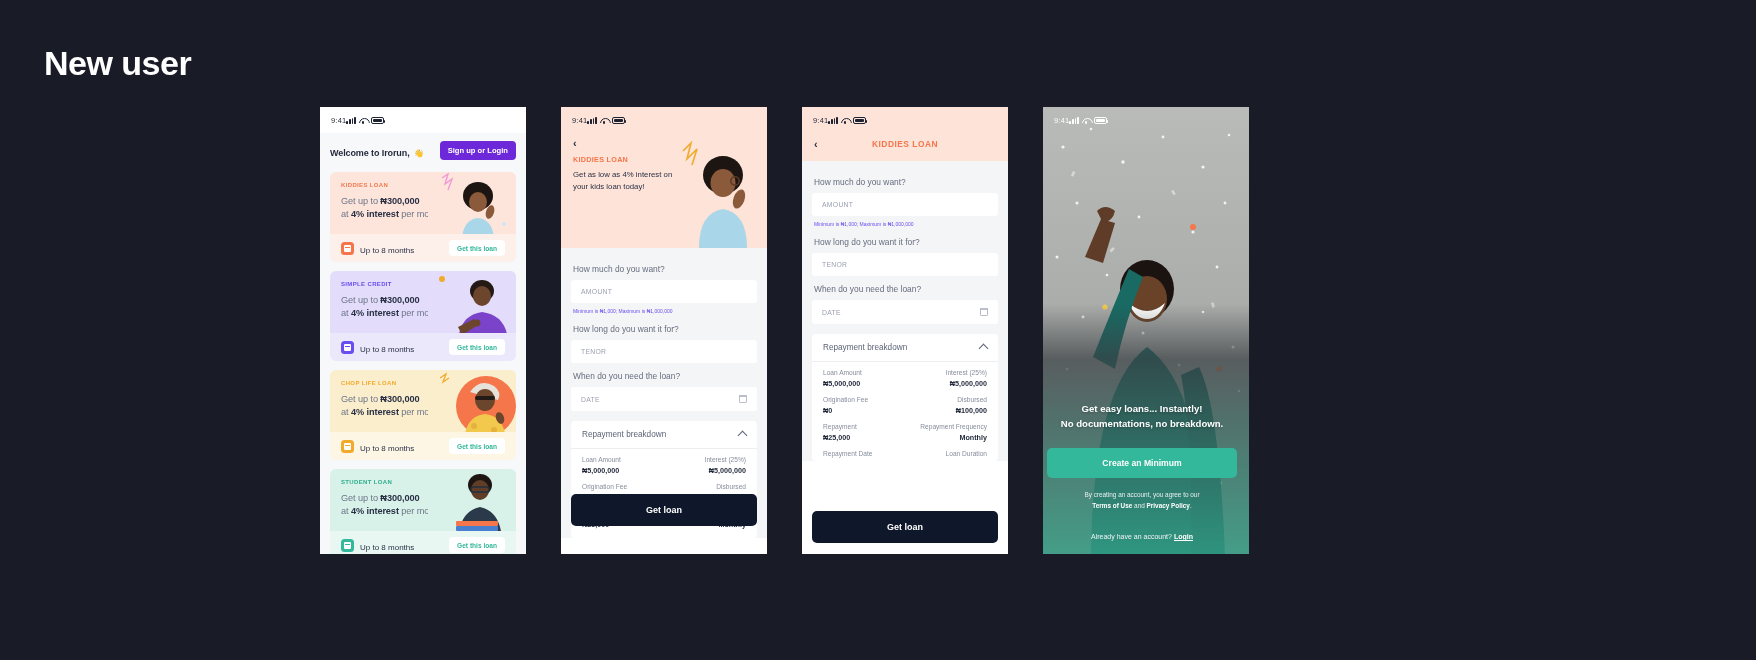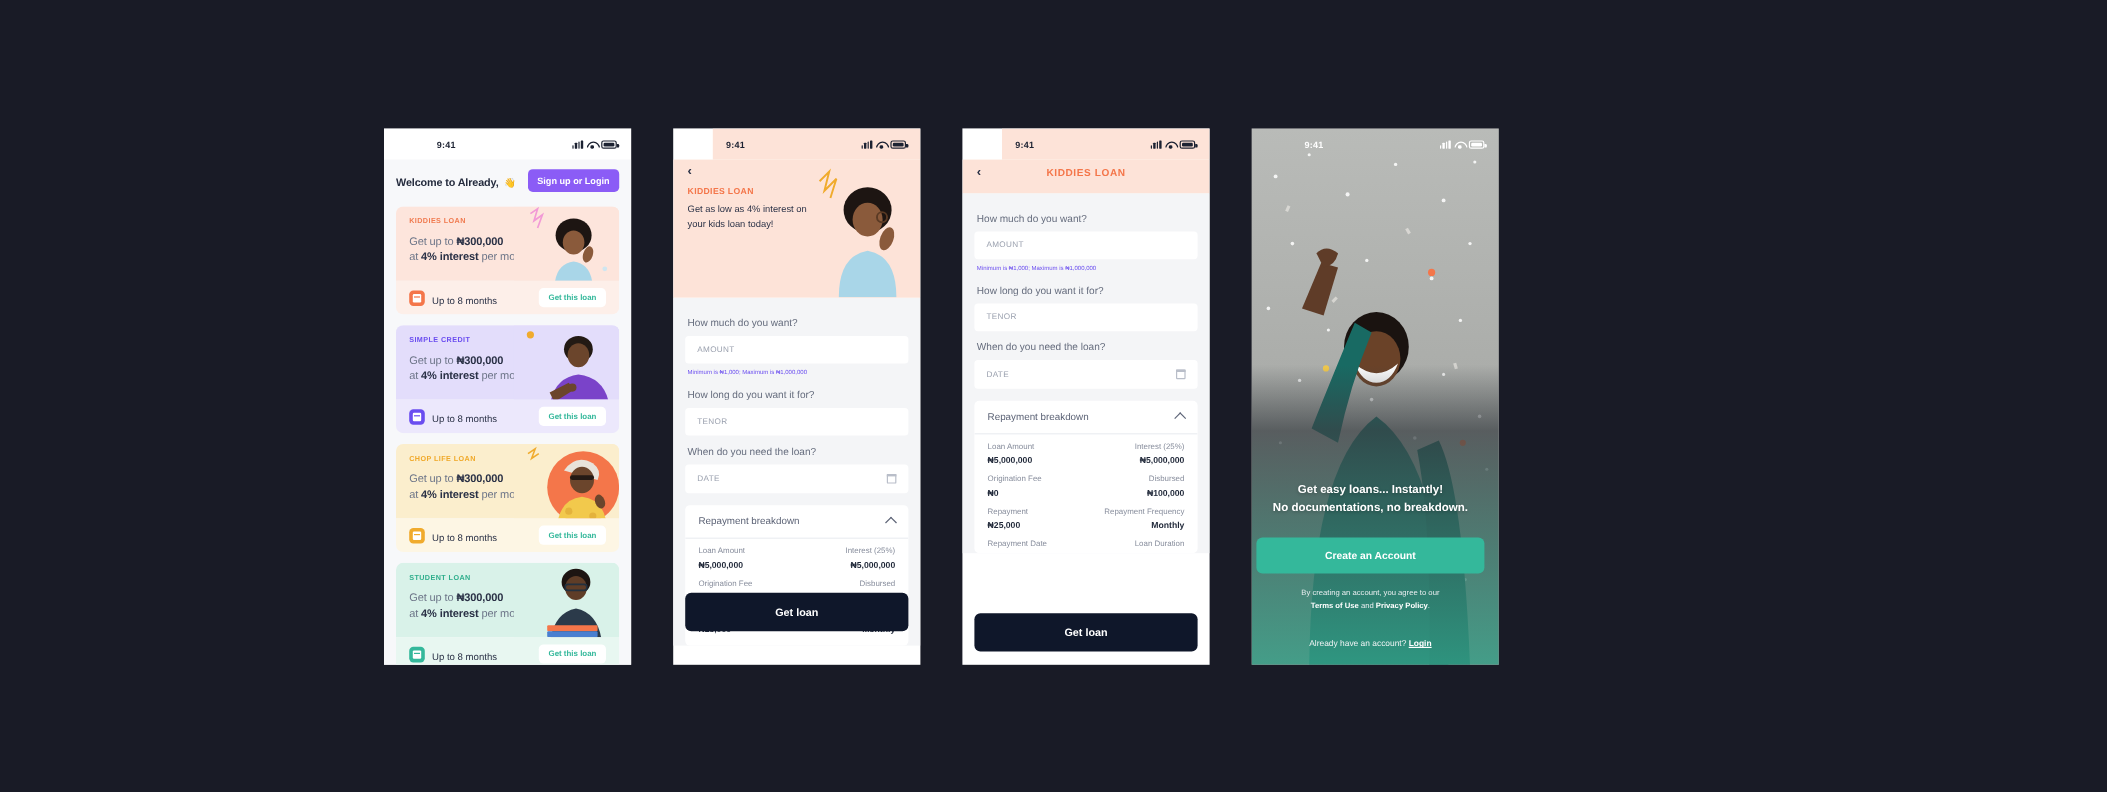--- a/index.html
+++ b/index.html
@@ -25,22 +25,22 @@
     overflow: hidden;
   }
   #phone1 { left: 320px; }
   #phone2 { left: 561px; }
   #phone3 { left: 802px; }
   #phone4 { left: 1043px; }
 
   
   .statusbar {
     height: 26px; display: flex; align-items: center;
-    justify-content: space-between; padding: 0 12px 0 11px;
-    font-size: 7.5px; font-weight: bold; color: #1c2232; margin-left: 33px;
+    justify-content: flex-start; padding: 0 12px 0 11px;
+    font-size: 7.5px; font-weight: normal; color: #1c2232;
   }
   .statusbar.light { color: #ffffff; }
   .sb-time { letter-spacing: 0.2px; }
   .sb-icons { display: flex; align-items: center; gap: 3px; }
   .ic-signal { display: inline-flex; align-items: flex-end; gap: 1px; height: 7px; }
   .ic-signal i { width: 1.6px; background: currentColor; display: block; border-radius: .4px; }
   .ic-signal i:nth-child(1){height:3px} .ic-signal i:nth-child(2){height:4.4px}
   .ic-signal i:nth-child(3){height:5.8px} .ic-signal i:nth-child(4){height:7px}
   .ic-wifi { width: 9px; height: 7px; position: relative; }
   .ic-wifi::before {
@@ -59,21 +59,21 @@
 
   
   .p1-body { background:#f7f8fa; height: 421px; overflow: hidden; }
   .p1-top {
     display:flex; align-items:center; justify-content:space-between;
     padding: 8px 10px 12px 10px; background:#f7f8fa;
   }
   .p1-welcome { font-size: 9px; font-weight: bold; color:#242b3d; letter-spacing:-0.1px; }
   .p1-wave { font-size: 8px; }
   .btn-signup {
-    background:#8b5cf6; color:#fff; font-size:7.6px; font-weight:bold;
+    background:#6d28d9; color:#fff; font-size:7.6px; font-weight:bold;
     padding: 5px 8px; border-radius:4px; white-space:nowrap;
   }
   .loan-list { padding: 0 10px; display:flex; flex-direction:column; gap:9px; }
   .loan-card { border-radius: 6px; overflow:hidden; position:relative; }
   .lc-main { padding: 10px 11px 12px 11px; position:relative; min-height: 62px; }
   .lc-tag { font-size:6px; font-weight:bold; letter-spacing:0.35px; margin-bottom:7px; }
   .lc-amt { font-size:9.2px; color:#2a3146; line-height:1.45; letter-spacing:-0.1px; }
   .lc-amt b { font-weight:bold; }
   .lc-amt .light { color:#6d7588; }
   .lc-foot {
@@ -184,40 +184,41 @@
   .p4-terms { color:#e9eef0; font-size:6.4px; line-height:1.75; margin-bottom:22px; }
   .p4-terms b { font-weight:bold; color:#ffffff; }
   .p4-already { color:#eef3f4; font-size:7px; }
   .p4-already u { color:#ffffff; font-weight:bold; }
 </style>
 </head>
 <body>
 
 <div class="page">
 
+  <div class="page-title">New user</div>
 
   <div class="phone" id="phone1">
     <div class="statusbar">
       <div class="sb-time">9:41</div>
       <div class="sb-icons">
         <span class="ic-signal">
             <i></i>
             <i></i>
             <i></i>
             <i></i>
           </span>
         <span class="ic-wifi"></span>
         <span class="ic-batt"></span>
       </div>
     </div>
 
     <div class="p1-body">
       <div class="p1-top">
         <div>
-          <span class="p1-welcome">Welcome to Already,</span>
+          <span class="p1-welcome">Welcome to Irorun,</span>
           <span class="p1-wave">👋</span>
         </div>
         <div class="btn-signup">Sign up or Login</div>
       </div>
 
       <div class="loan-list">
 
         <div class="loan-card c-kiddies">
           <div class="lc-main">
             <div class="lc-photo">
@@ -611,21 +612,21 @@
         <span class="ic-wifi"></span>
         <span class="ic-batt"></span>
       </div>
     </div>
 
     <div class="p4-content">
       <div class="p4-h">
         <div>Get easy loans... Instantly!</div>
         <div>No documentations, no breakdown.</div>
       </div>
-      <div class="btn-create">Create an Account</div>
+      <div class="btn-create">Create an Minimum</div>
       <div class="p4-terms">
         <div>By creating an account, you agree to our</div>
         <div><b>Terms of Use</b><span> and </span><b>Privacy Policy</b><span>.</span></div>
       </div>
       <div class="p4-already">
         <span>Already have an account?</span>
         <u>Login</u>
       </div>
     </div>
   </div>

